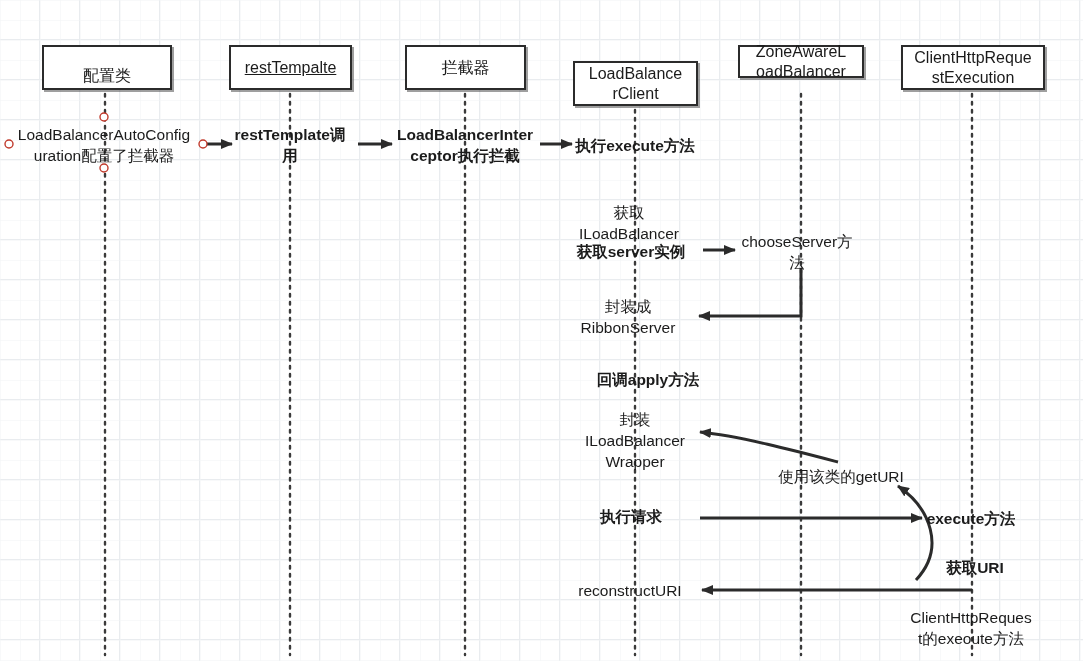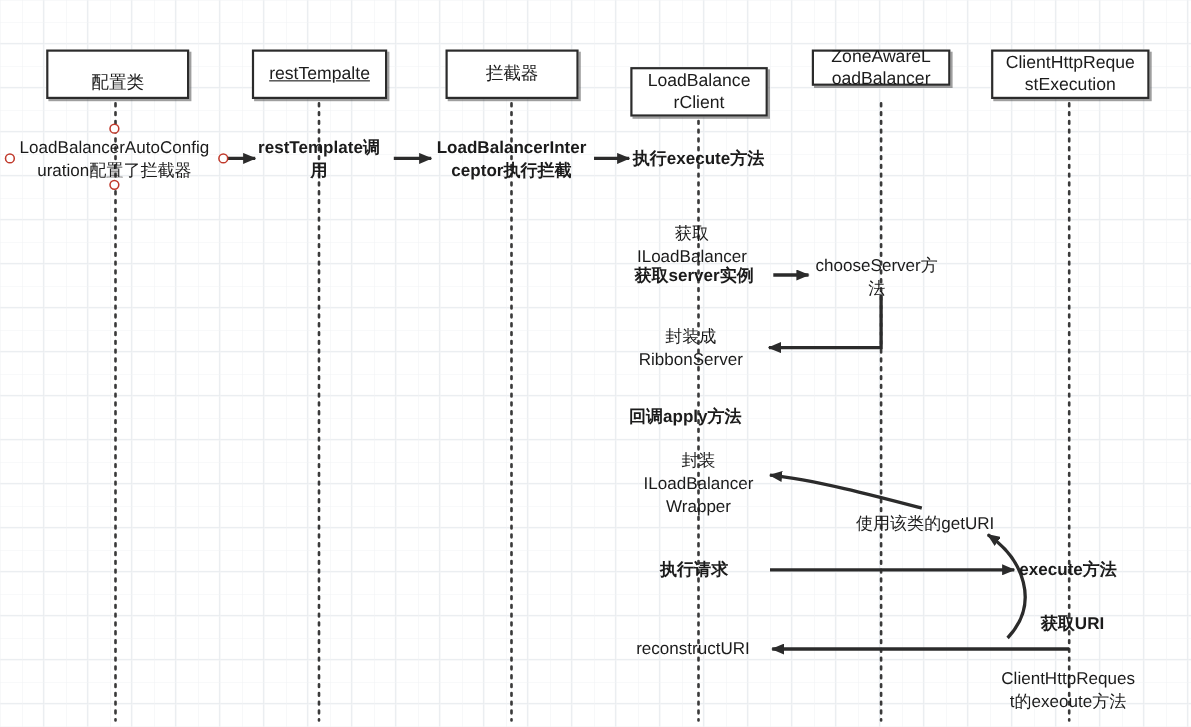--- a/index.html
+++ b/index.html
@@ -140,26 +140,26 @@
       <div class="msg-label bold" style="left: 465px; top: 145px;">LoadBalancerInter
 ceptor执行拦截</div>
       <div class="msg-label bold" style="left: 635px; top: 145px;">执行execute方法</div>
       <div class="msg-label" style="left: 629px; top: 196px; margin-top: 27px;">获取
 ILoadBalancer</div>
       <div class="msg-label bold" style="left: 631px; top: 251px;">获取server实例</div>
       <div class="msg-label" style="left: 797px; top: 252px;">chooseServer方
 法</div>
       <div class="msg-label" style="left: 628px; top: 317px;">封装成
 RibbonServer</div>
-      <div class="msg-label bold" style="left: 623px; top: 379px;">回调apply方法</div>
+      <div class="msg-label bold" style="left: 648px; top: 379px;">回调apply方法</div>
       <div class="msg-label" style="left: 635px; top: 440px;">封装
 ILoadBalancer
 Wrapper</div>
       <div class="msg-label" style="left: 841px; top: 476px;">使用该类的getURI</div>
-      <div class="msg-label bold" style="left: 631px; top: 518px;">执行请求</div>
+      <div class="msg-label bold" style="left: 631px; top: 518px; font-family: Liberation Mono, monospace;">执行请求</div>
       <div class="msg-label bold" style="left: 971px; top: 518px;">execute方法</div>
       <div class="msg-label bold" style="left: 975px; top: 567px;">获取URI</div>
       <div class="msg-label" style="left: 630px; top: 590px; text-align: center;">reconstructURI</div>
       <div class="msg-label" style="left: 971px; top: 628px;">ClientHttpReques
 t的exeoute方法</div>
     </div>
 
 </div>
 
 </body></html>

